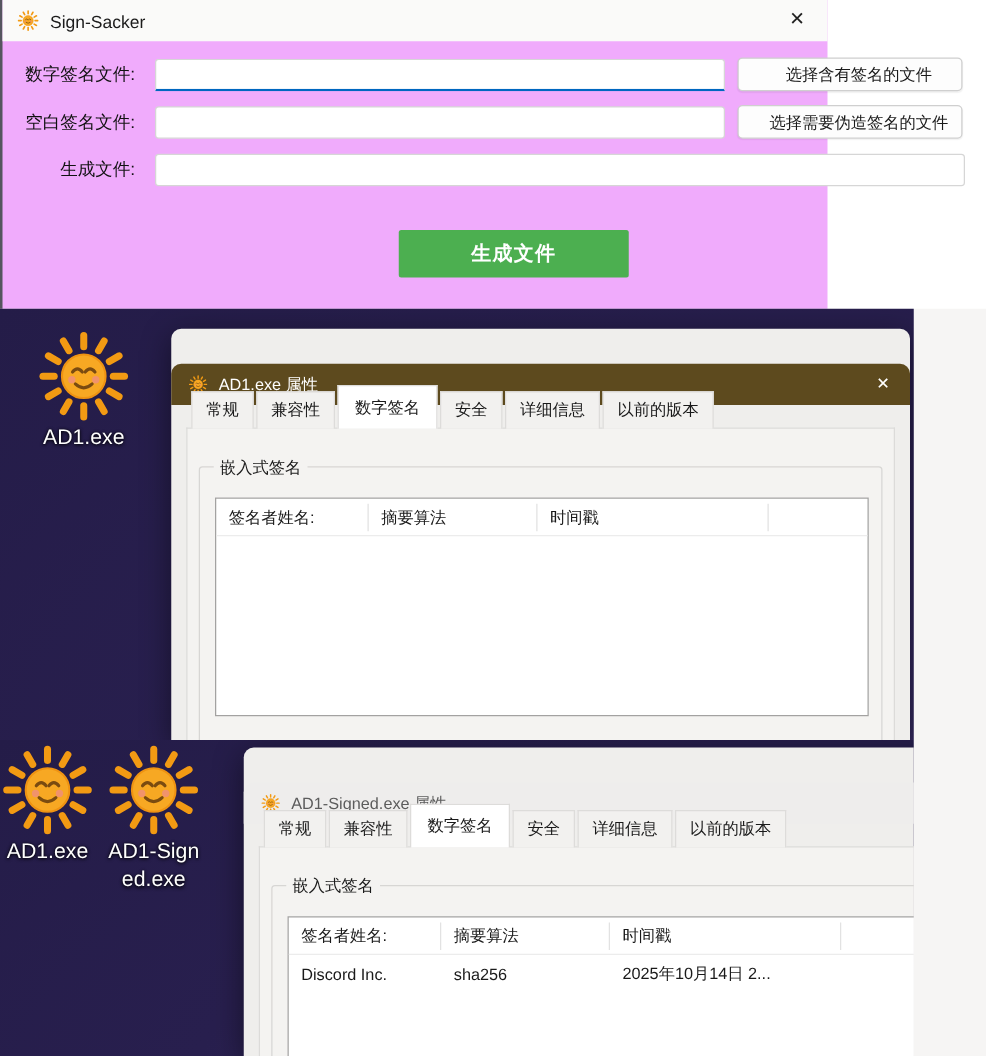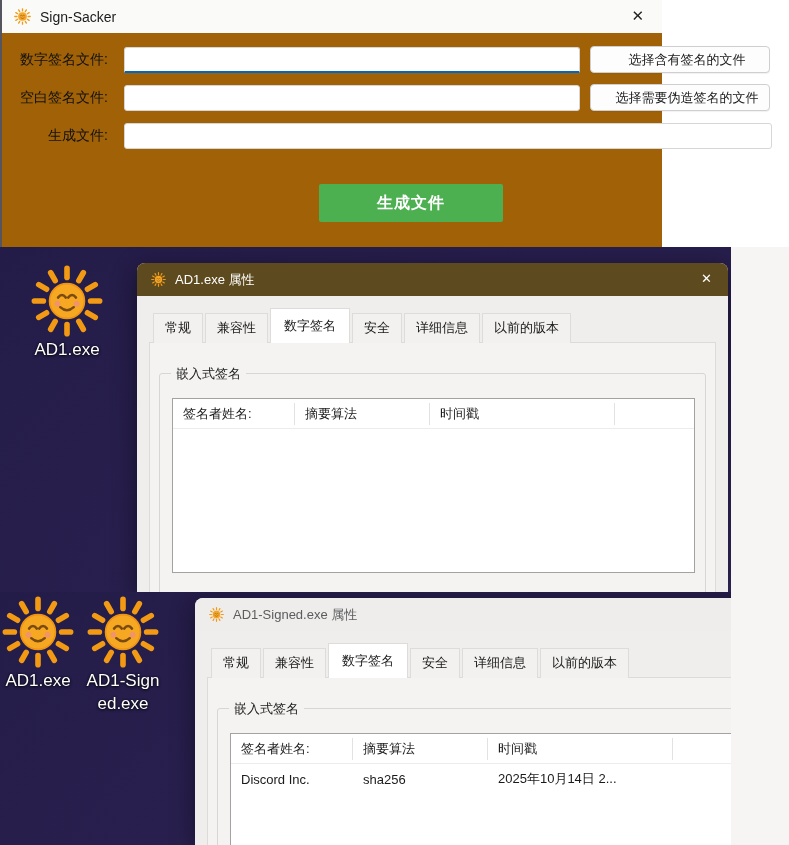--- a/index.html
+++ b/index.html
@@ -2,21 +2,21 @@
 <html><head>
 <meta charset="utf-8">
 <style>
   * { margin:0; padding:0; box-sizing:border-box; }
   html,body { background:#fff; }
   body { font-family:"Liberation Sans","DejaVu Sans",sans-serif; }
   .app { position:relative; width:789px; height:845px; overflow:hidden; background:#fff; margin:0 auto; }
 
   
   .win-top { position:absolute; left:0; top:0; width:662px; height:247px;
-             background:#a16207; border-left:2px solid #55555f; }
+             background:#f0abfc; border-left:2px solid #55555f; }
   .win-top-titlebar { position:relative; height:33px; background:#fafaf9;
                       display:flex; align-items:center; padding-left:12px; }
   .win-top-titlebar .sun { width:17px; height:17px; }
   .win-top-title { font-size:14px; color:#1b1b1b; margin-left:9px; }
   .win-close { position:absolute; right:18px; top:6px; font-size:15px; color:#1f1f1f;
                cursor:default; line-height:20px; }
   .form-row { position:absolute; left:0; height:27px; display:flex; align-items:center; }
   .row1 { top:46px; } .row2 { top:84px; } .row3 { top:122px; }
   .form-label { width:112px; text-align:right; font-size:14px; color:#111; padding-right:6px; }
   .form-input { position:absolute; left:122px; width:456px; height:26px; background:#fff;
@@ -48,21 +48,21 @@
   .icon-ad1signed-bot { left:68px; top:4px; width:110px; }
   .icon-ad1signed-bot .desk-icon-label { width:74px; }
 
   
   .prop-dialog { position:absolute; background:#efeeec; border-radius:8px 8px 0 0;
                  box-shadow:0 6px 24px rgba(0,0,0,.45); }
   .dlg1 { left:137px; top:16px; width:591px; height:329px; }
   .dlg2 { left:195px; top:6px; width:580px; height:247px; }
 
   .dlg-titlebar { position:relative; height:33px; display:flex; align-items:center;
-                  padding-left:14px; border-radius:8px 8px 0 0; }
+                  padding-left:14px; border-radius:8px 8px 0 0;margin-top:28px; }
   .dlg1 .dlg-titlebar { background:#5d4a1e; }
   .dlg2 .dlg-titlebar { background:#eeedec; }
   .dlg-titlebar .sun { width:15px; height:15px; }
   .dlg-title { font-size:13px; margin-left:9px; }
   .dlg1 .dlg-title { color:#fff; }
   .dlg2 .dlg-title { color:#5c5c5c; }
   .dlg-close { position:absolute; right:16px; top:7px; font-size:13px; color:#fff; line-height:18px; }
 
   .tab-strip { position:absolute; left:16px; top:50px; display:flex; align-items:flex-end; height:30px; z-index:2; }
   .tab { font-size:13px; color:#1a1a1a; padding:5px 11px 6px; background:#f2f1ef;

